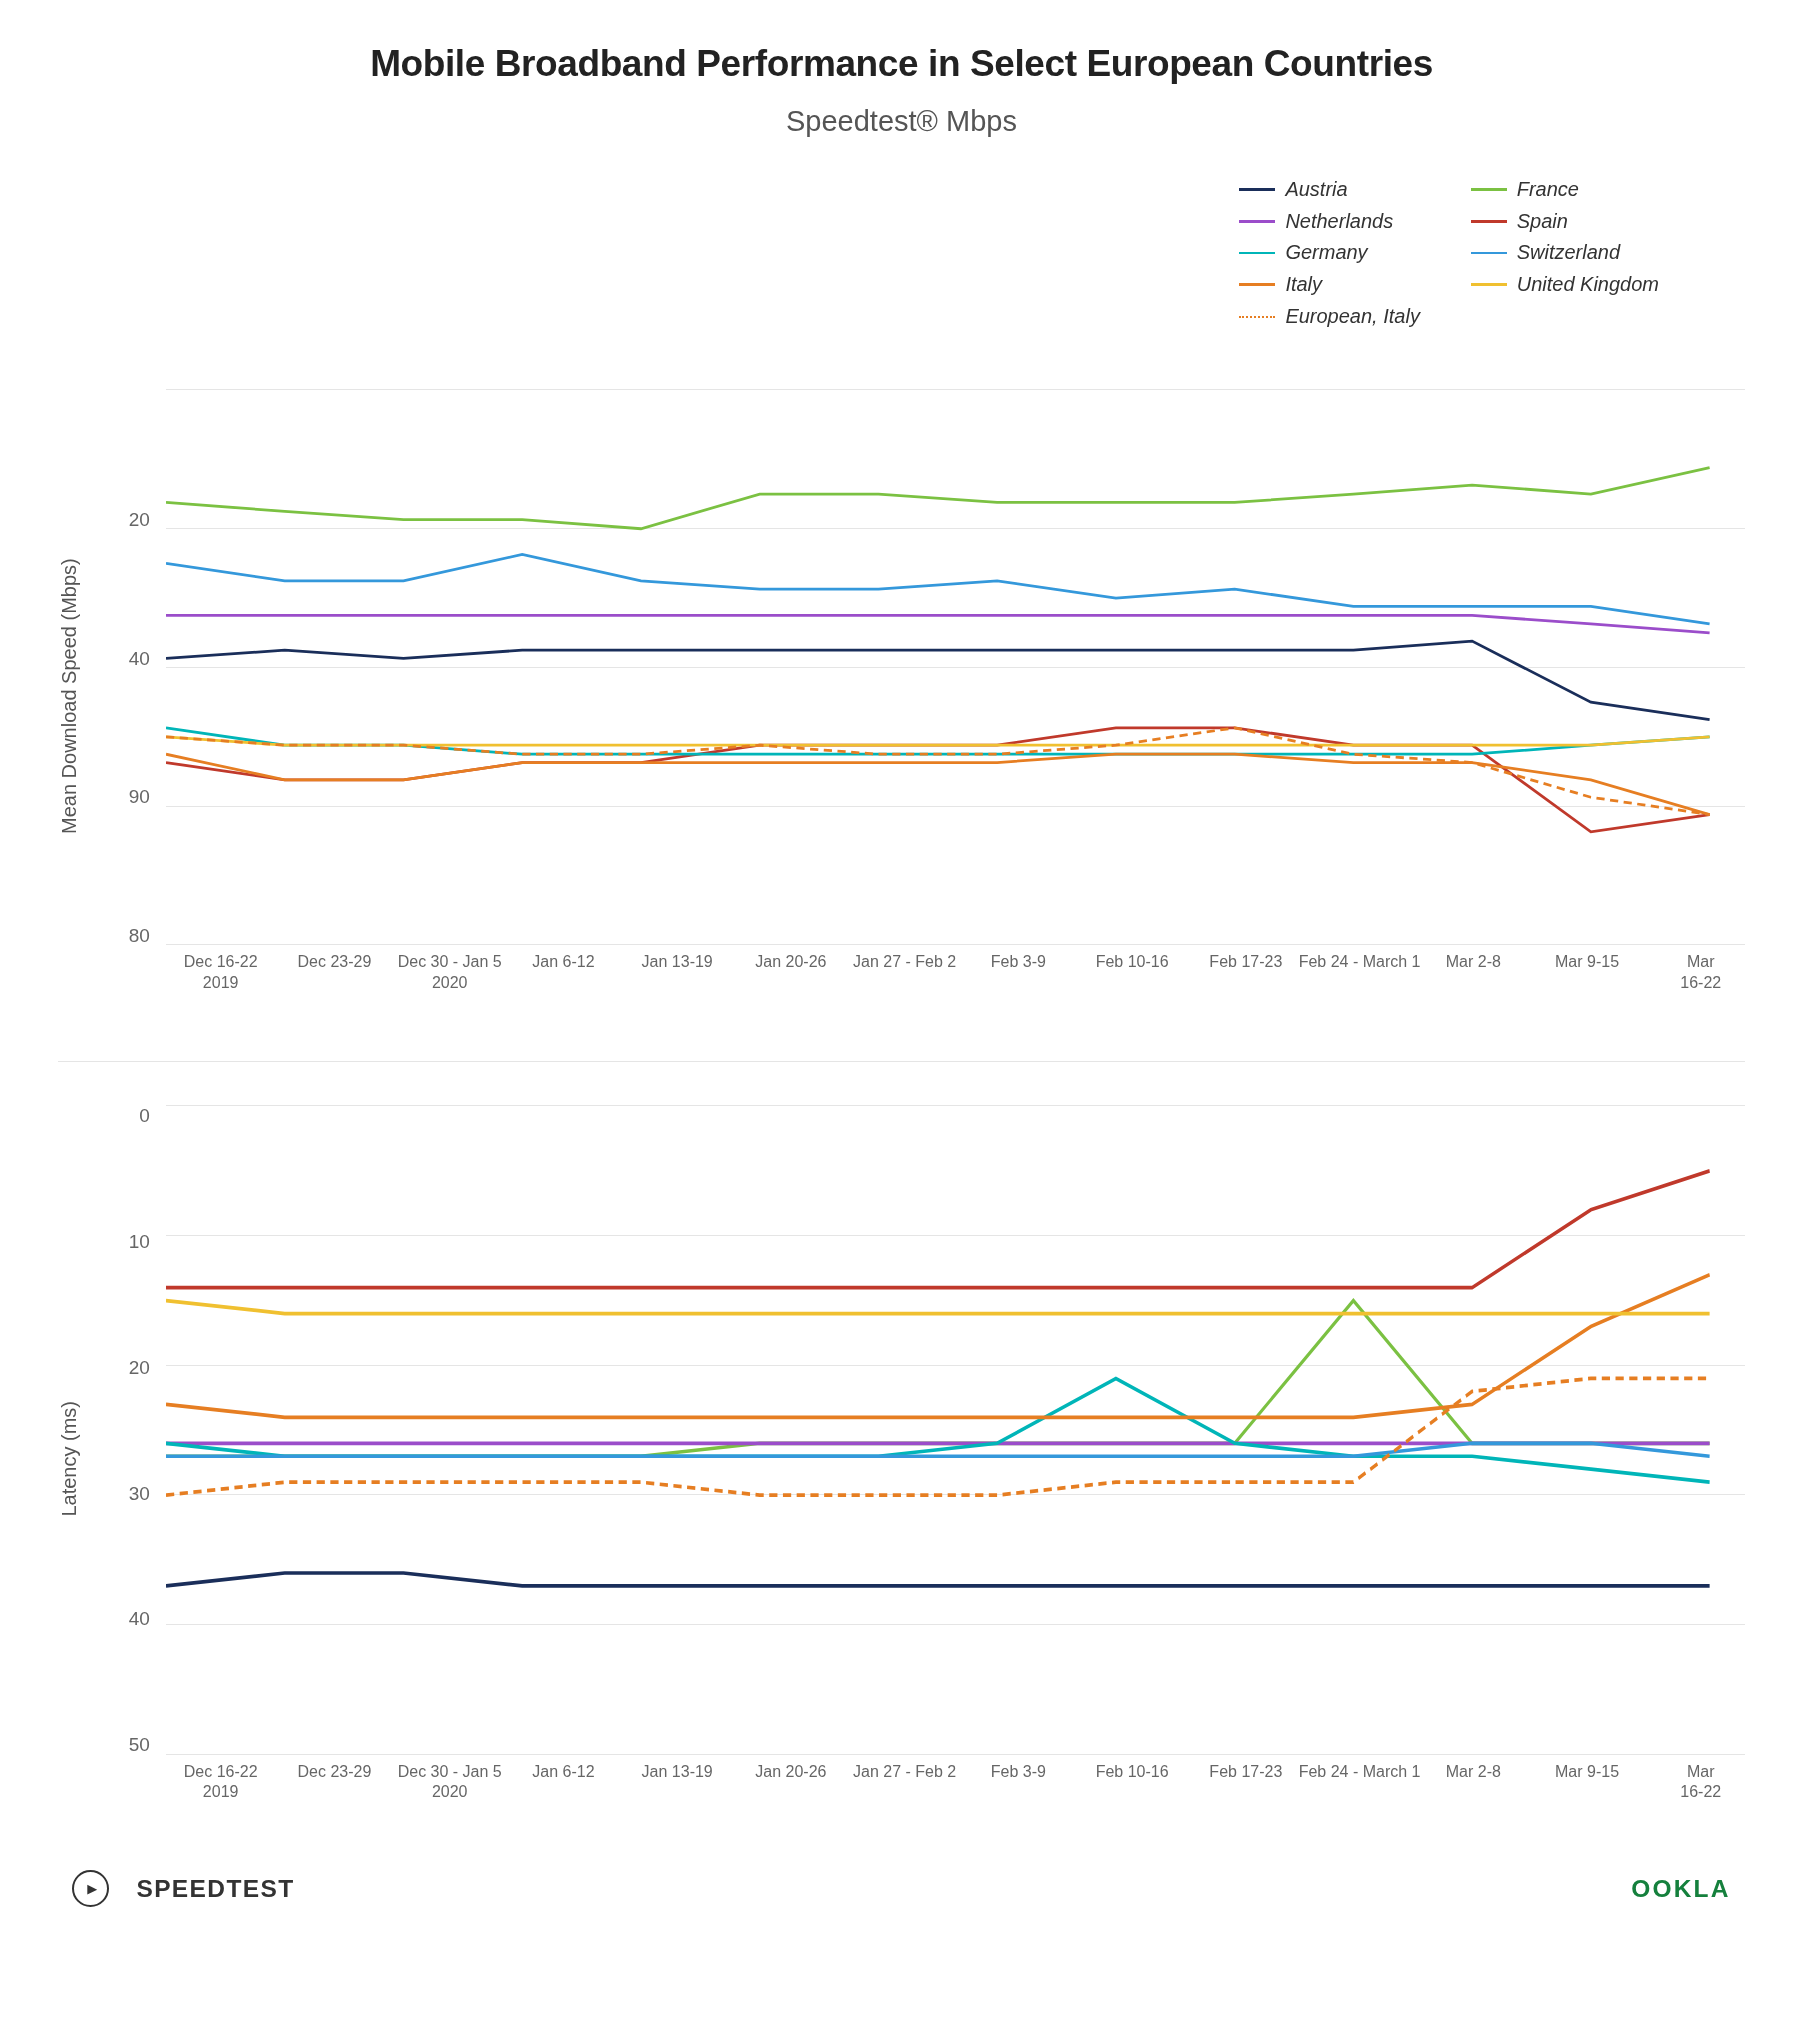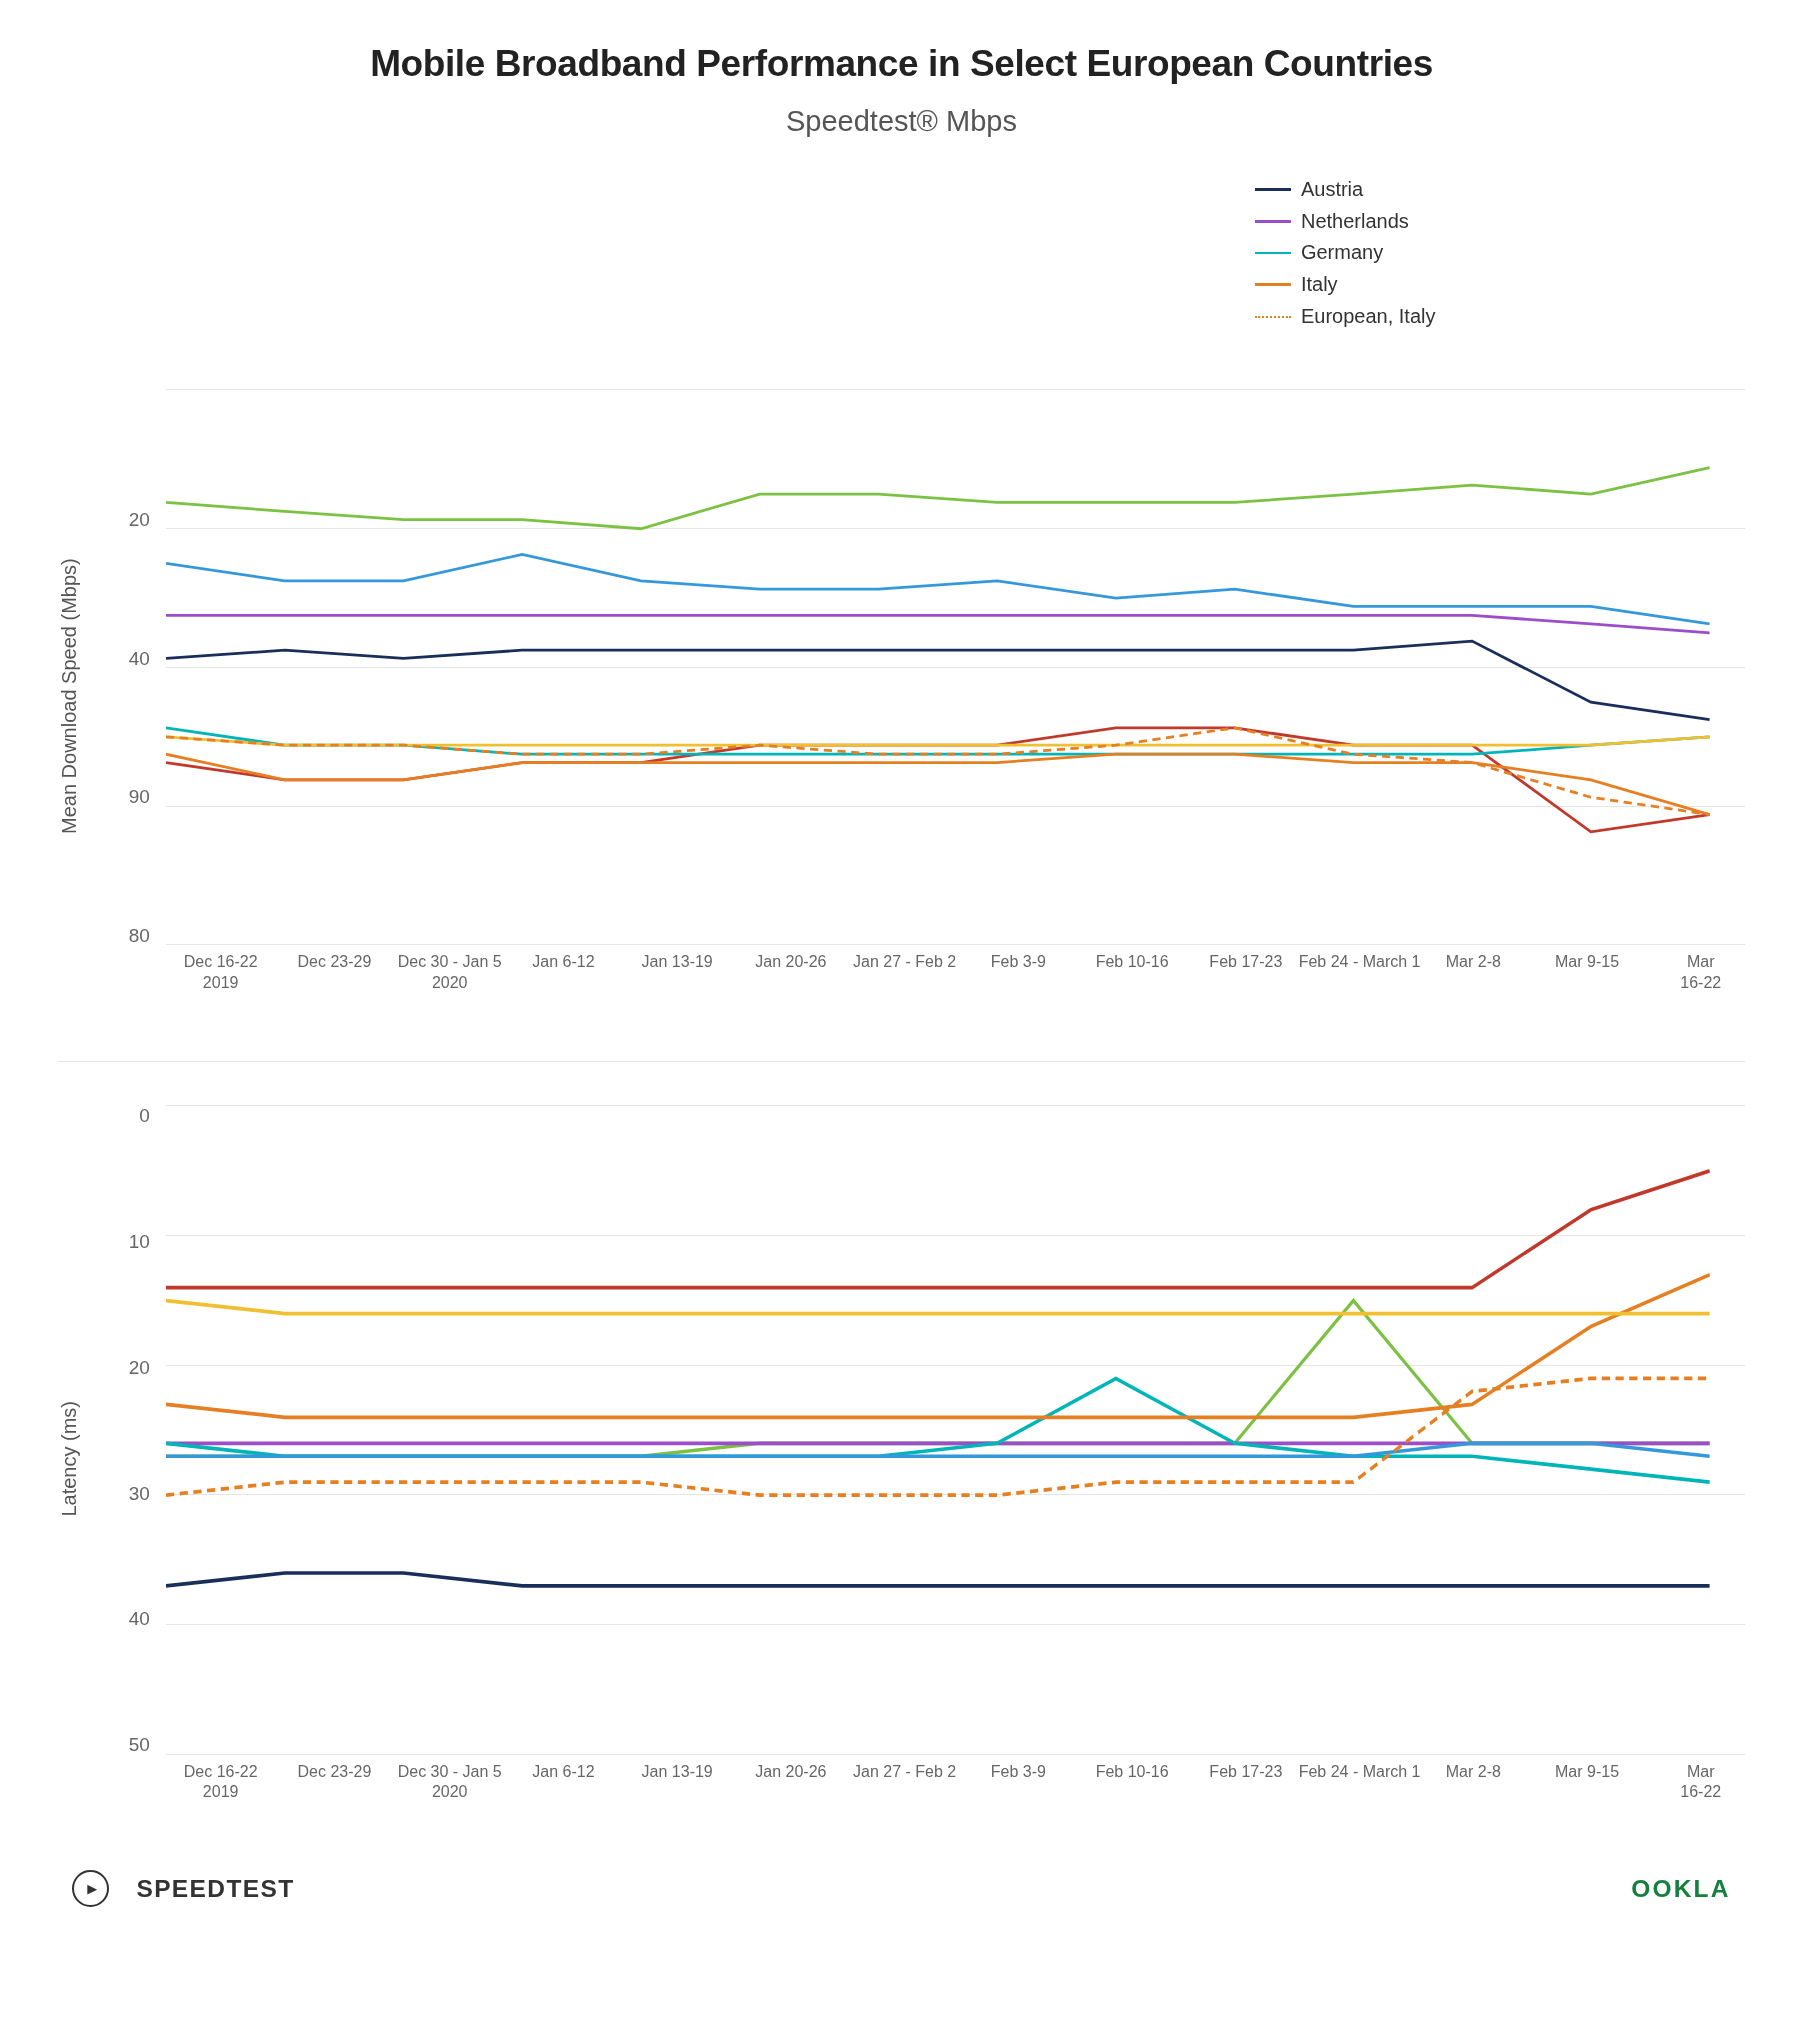--- a/index.html
+++ b/index.html
@@ -36,20 +36,21 @@
       flex-direction: column;
       position: absolute;
       top: 0;
       right: 86px;
       gap: 0;
     }
     .legend-grid {
       display: grid;
       grid-template-columns: 1fr 1fr;
       gap: 4px 43px;
+      font-style: italic;
     }
     .legend-item {
       display: flex;
       align-items: center;
       gap: 10px;
       font-size: 20px;
       color: #333;
       white-space: nowrap;
       padding: 4.3px 0;
     }
@@ -213,20 +214,38 @@
         <div class="legend-item">
           <span class="legend-line" style="background:#e67e22;"></span>
           <span>Italy</span>
         </div>
         <div class="legend-item">
           <span class="legend-line legend-line-dotted" style="border-color:#e67e22;"></span>
           <span>European, Italy</span>
         </div>
       </div>
 
+      <div>
+        <div class="legend-item">
+          <span class="legend-line" style="background:#7bc142;"></span>
+          <span>France</span>
+        </div>
+        <div class="legend-item">
+          <span class="legend-line" style="background:#c0392b;"></span>
+          <span>Spain</span>
+        </div>
+        <div class="legend-item">
+          <span class="legend-line" style="background:#3498db;"></span>
+          <span>Switzerland</span>
+        </div>
+        <div class="legend-item">
+          <span class="legend-line" style="background:#f0c030;"></span>
+          <span>United Kingdom</span>
+        </div>
+      </div>
     </div>
   </div>
 
   <div class="chart-area" style="height: 100%; padding-top: 216px;">
     <div class="y-axis-label">Mean Download Speed (Mbps)</div>
     <div class="chart-inner">
 
       <div class="y-axis">
         <div class="y-tick">80</div>
         <div class="y-tick">90</div>

